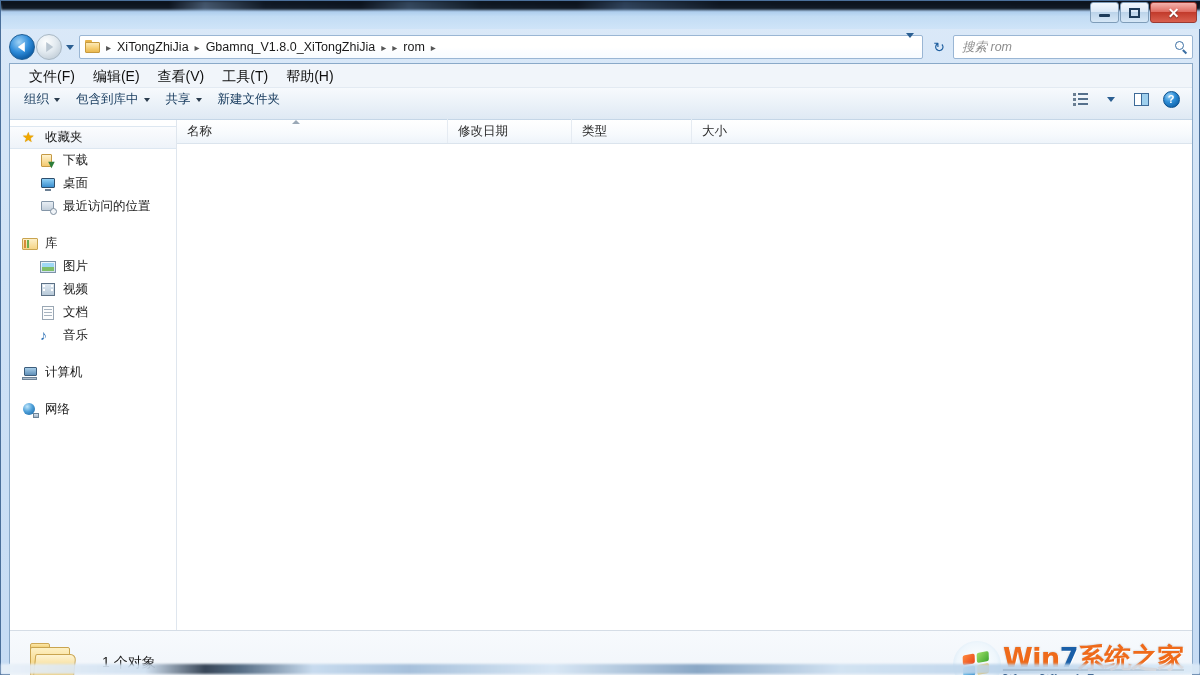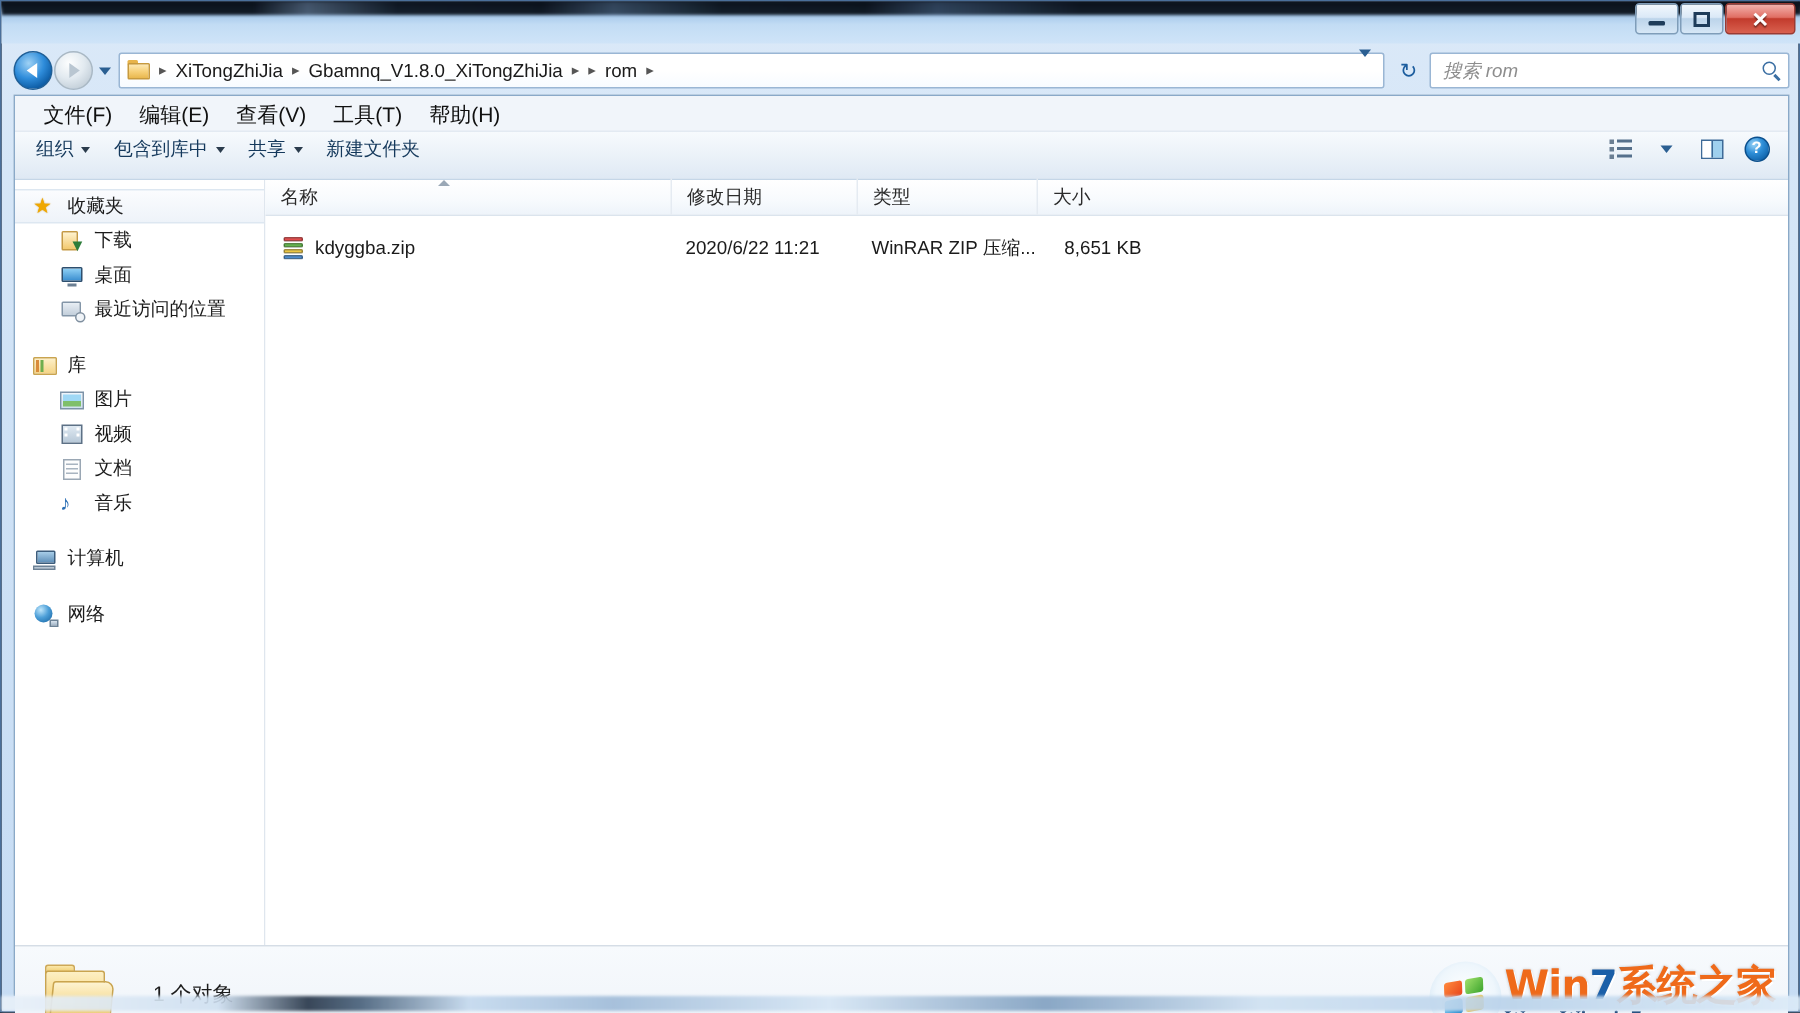--- a/index.html
+++ b/index.html
@@ -284,20 +284,21 @@
     transform: skewY(-8deg) rotate(-2deg); }
   .wm-logo .q { position: absolute; width: 12px; height: 10px; border-radius: 2px; }
   .wm-logo .q1 { left: 0;  top: 0;  background: linear-gradient(135deg,#ff8a3d,#e8451b); }
   .wm-logo .q2 { left: 14px; top: 0; background: linear-gradient(135deg,#9fe06a,#3da52e); }
   .wm-logo .q3 { left: 0;  top: 12px; background: linear-gradient(135deg,#7fd0f5,#1a7fc6); }
   .wm-logo .q4 { left: 14px; top: 12px; background: linear-gradient(135deg,#ffe071,#e8a817); }
   .wm-text { margin-left: 2px; line-height: 1; }
   .wm-main {
     font-size: 27px; font-weight: bold; letter-spacing: -0.5px;
     font-family: "DejaVu Sans", sans-serif;
+    text-decoration: underline;
   }
   .wm-main .o { color: #ef6a1a; text-shadow: 1px 1px 0 #fff, 0 0 2px rgba(0,0,0,.25); }
   .wm-main .b { color: #1a5fa8; text-shadow: 1px 1px 0 #fff, 0 0 2px rgba(0,0,0,.25); }
   .wm-sub {
     font-size: 14px; color: #0f3d70; font-family: "Liberation Serif", serif;
     font-weight: bold; margin-top: 2px; text-shadow: 1px 1px 0 #fff;
   }
 
   
   #bottomstrip {
@@ -532,34 +533,20 @@
           <div class="col" style="width:120px">
             <span>类型</span>
           </div>
           <div class="col" style="width:78px">
             <span>大小</span>
           </div>
         </div>
 
         <div style="height:8px"></div>
 
-        <div class="row">
-          <div class="cell name" style="width:270px">
-            <span class="rar-ico">
-              <i class="b1"></i>
-                <i class="b2"></i>
-                <i class="b3"></i>
-                <i class="b4"></i>
-            </span>
-            <span>kdyggba.zip</span>
-          </div>
-          <div class="cell" style="width:124px">2020/6/22 11:21</div>
-          <div class="cell" style="width:120px">WinRAR ZIP 压缩...</div>
-          <div class="cell" style="width:78px;text-align:right;padding-right:8px">8,651 KB</div>
-        </div>
       </div>
     </div>
 
     <div id="statusbar">
       <div class="status-folder">
         <span class="tab"></span>
           <span class="body"></span>
           <span class="flap"></span>
       </div>
       <div class="status-text">1 个对象</div>

